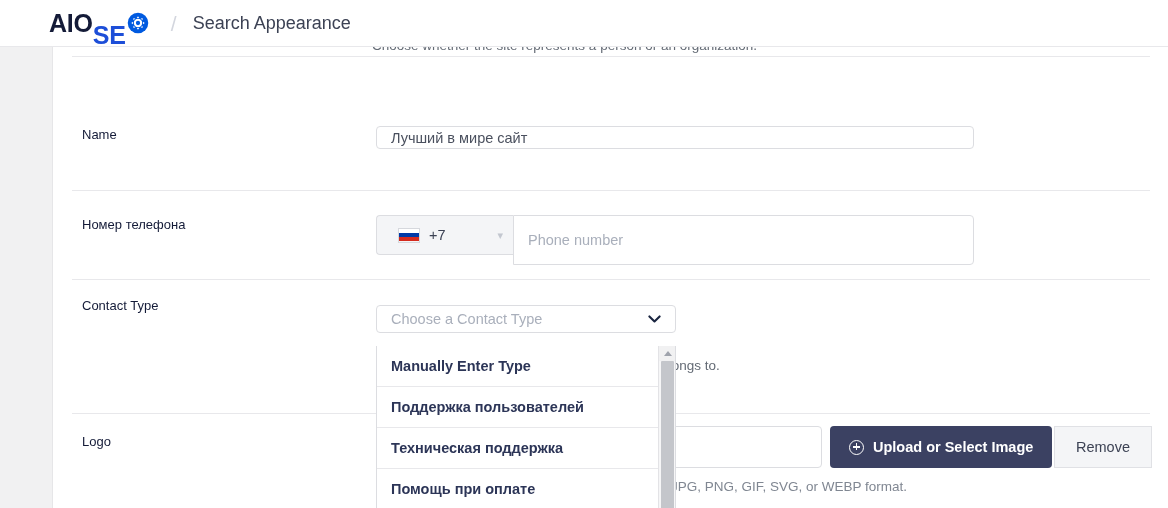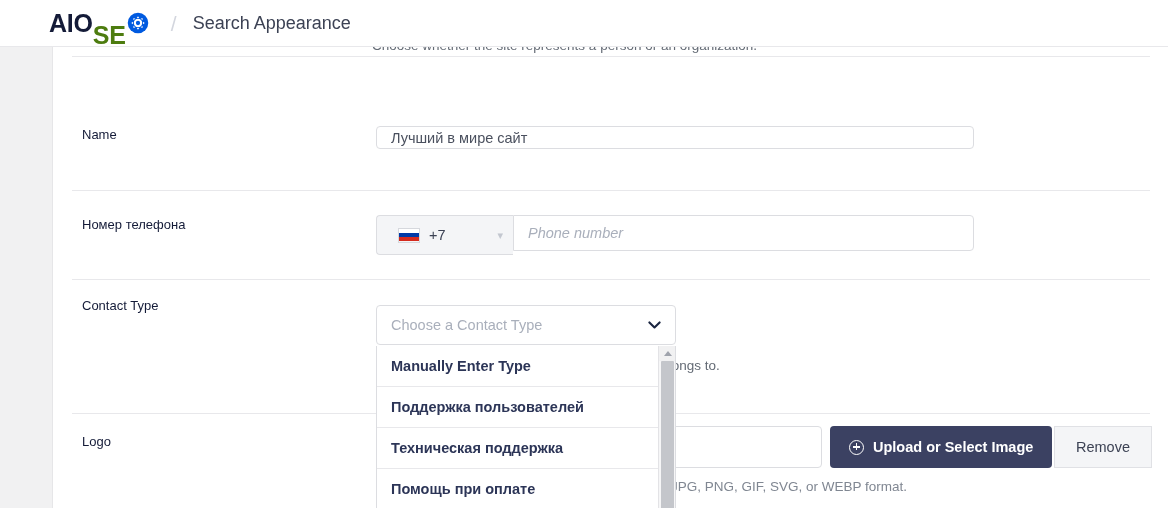--- a/index.html
+++ b/index.html
@@ -36,21 +36,21 @@
   }
   .logo-text {
     font-size: 25px;
     font-weight: 800;
     letter-spacing: -0.2px;
     line-height: 1;
     display: flex;
     align-items: center;
   }
   .logo-aio { color: #141b38; }
-  .logo-se  { color: #4d7c0f; margin-top: 24px; }
+  .logo-se  { color: #1d4ed8; margin-top: 24px; }
   .gear-icon {
     margin-left: 1px;
     display: inline-block;
     width: 22px; height: 22px;
   }
   .sep {
     color: #d3d6de;
     font-size: 21px;
     margin: 0 16px 0 22px;
     font-weight: 300;
@@ -156,37 +156,36 @@
     color: #3c4254;
   }
   .caret-sm {
     margin-left: auto;
     color: #c3c7d0;
     font-size: 11px;
     line-height: 1;
   }
   .phone-number {
     flex: 1;
-    height: 36px;
+    height: 50px;
     background: #ffffff;
     border: 1px solid #dcdde1;
     border-radius: 0 4px 4px 0;
     display: flex;
     align-items: center;
     padding: 16px 14px;
     font-size: 14.5px;
     color: #a9afbb;
-    font-style: italic;
   }
 
   
   .select-box {
     position: absolute;
     left: 322px; top: 258px;
-    width: 300px; height: 40px;
+    width: 300px; height: 28px;
     background: #ffffff;
     border: 1px solid #dcdde1;
     border-radius: 4px;
     display: flex;
     align-items: center;
     padding: 0 14px;
     font-size: 14.5px;
     color: #a9afbb;
   }
   .chev {

